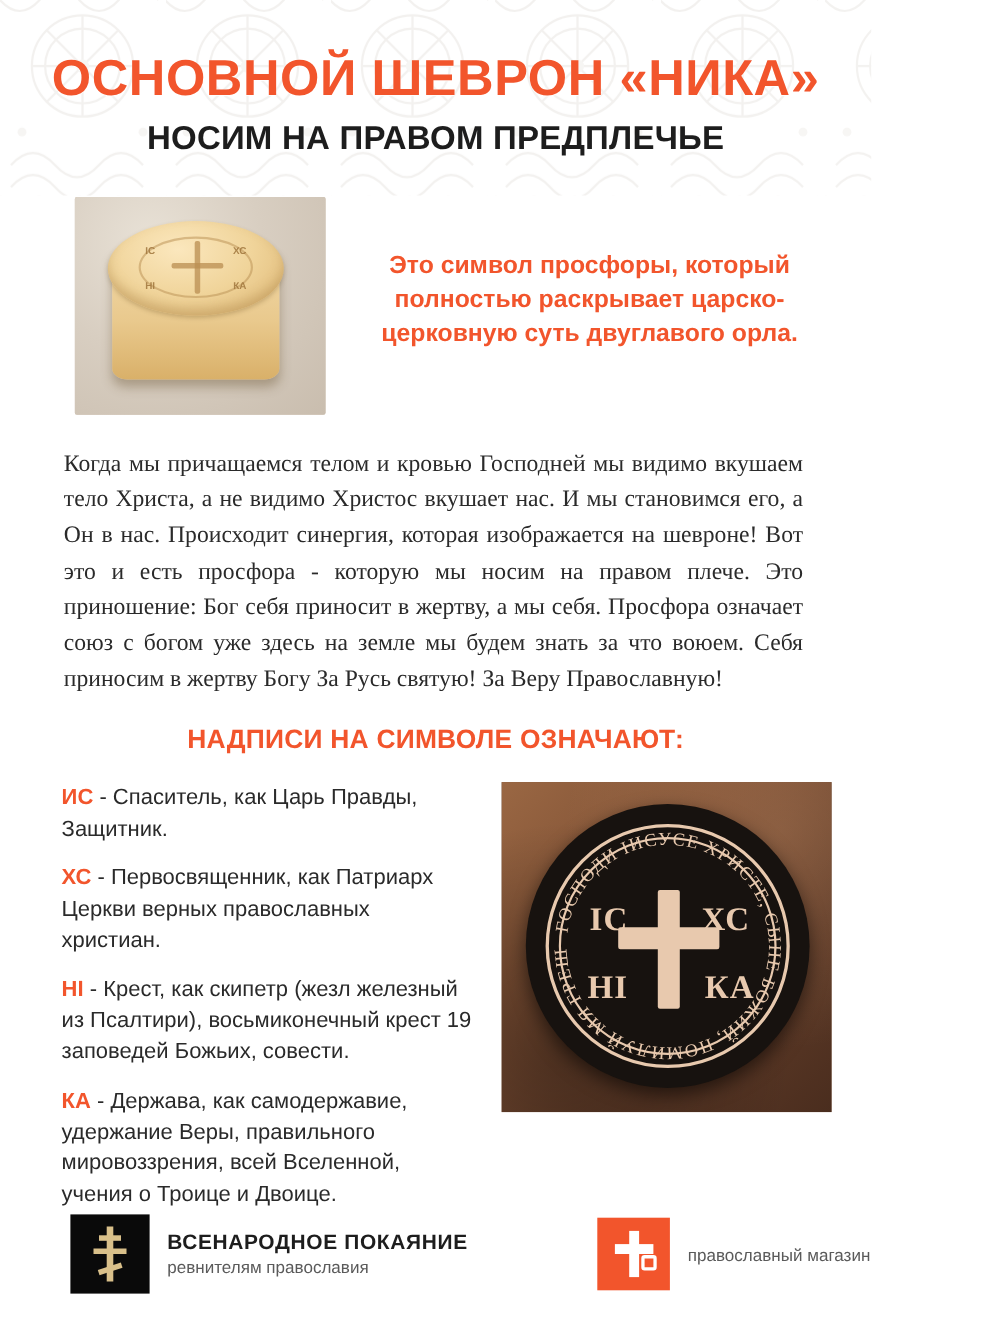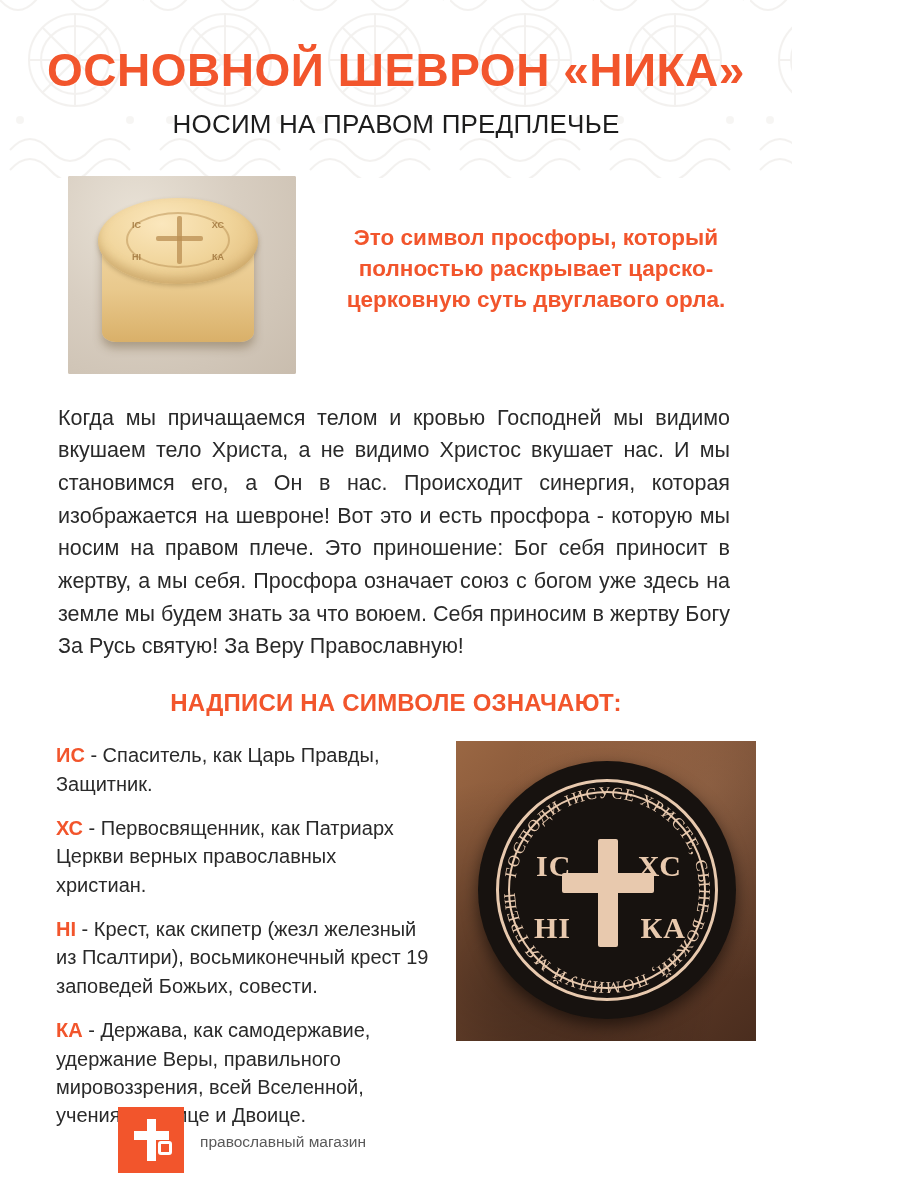--- a/index.html
+++ b/index.html
@@ -35,22 +35,22 @@
     color: #f2552c;
     font-size: 46px;
     font-weight: bold;
     letter-spacing: 0.5px;
     line-height: 1.06;
     margin: 0;
     text-shadow: 0 1px 0 rgba(255,255,255,0.9);
   }
   .subtitle {
     color: #1d1d1d;
-    font-size: 26px;
-    font-weight: normal;
+    font-size: 30px;
+    font-weight: bold;
     margin: 14px 0 0 0;
     letter-spacing: 0.2px;
   }
 
   .content { position: relative; z-index: 3; }
 
   .top-row {
     display: flex;
     align-items: flex-start;
     padding: 36px 56px 0 68px;
@@ -131,21 +131,21 @@
   }
 
   .body-text {
     padding: 28px 62px 0 58px;
     color: #2a2a2a;
     font-size: 21.5px;
     line-height: 1.52;
     text-align: justify;
     text-justify: inter-word;
   }
-  .body-text p { margin: 0; }
+  .body-text p { margin: 0; font-family: Liberation Serif, serif; }
 
   .section-heading {
     margin-top: 26px;
     text-align: center;
     color: #f2552c;
     font-size: 24px;
     font-weight: bold;
     letter-spacing: 0.2px;
   }
 
@@ -431,20 +431,36 @@
           <div class="patch-letter l-ni">НІ</div>
           <div class="patch-letter l-ka">КА</div>
         </div>
       </div>
     </div>
 
   </div>
 
   <div class="footer">
 
+    <div class="footer-brand brand-left">
+      <div class="logo-black">
+        <svg class="cross" width="40" height="58" viewBox="0 0 40 58" xmlns="http://www.w3.org/2000/svg">
+          <g fill="#d9c08a">
+            <rect x="17" y="4" width="6" height="50"></rect>
+            <rect x="10" y="12" width="20" height="5"></rect>
+            <rect x="5" y="24" width="30" height="5"></rect>
+            <rect x="9" y="40" width="22" height="5" transform="rotate(-18 20 42)"></rect>
+          </g>
+        </svg>
+      </div>
+      <div class="brand-text-dark">
+        <div class="line1">ВСЕНАРОДНОЕ ПОКАЯНИЕ</div>
+        <div class="line2">ревнителям православия</div>
+      </div>
+    </div>
 
     <div class="footer-brand brand-right">
       <div class="logo-orange">
         <div class="oc-v"></div>
         <div class="oc-h"></div>
         <div class="oc-dot"></div>
       </div>
       <div class="brand-text-orange">
         <div class="line2">православный магазин</div>
       </div>

